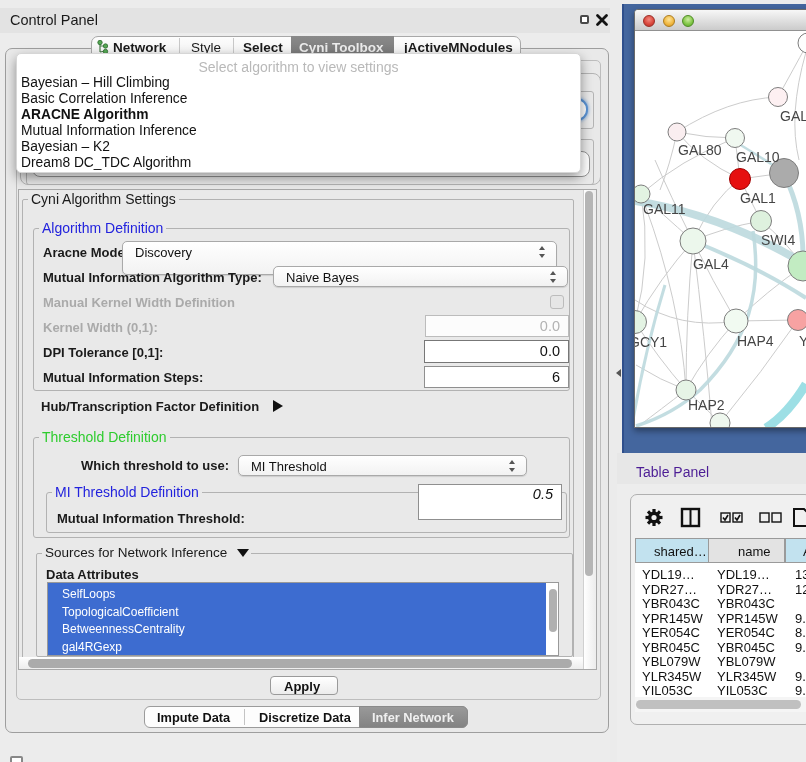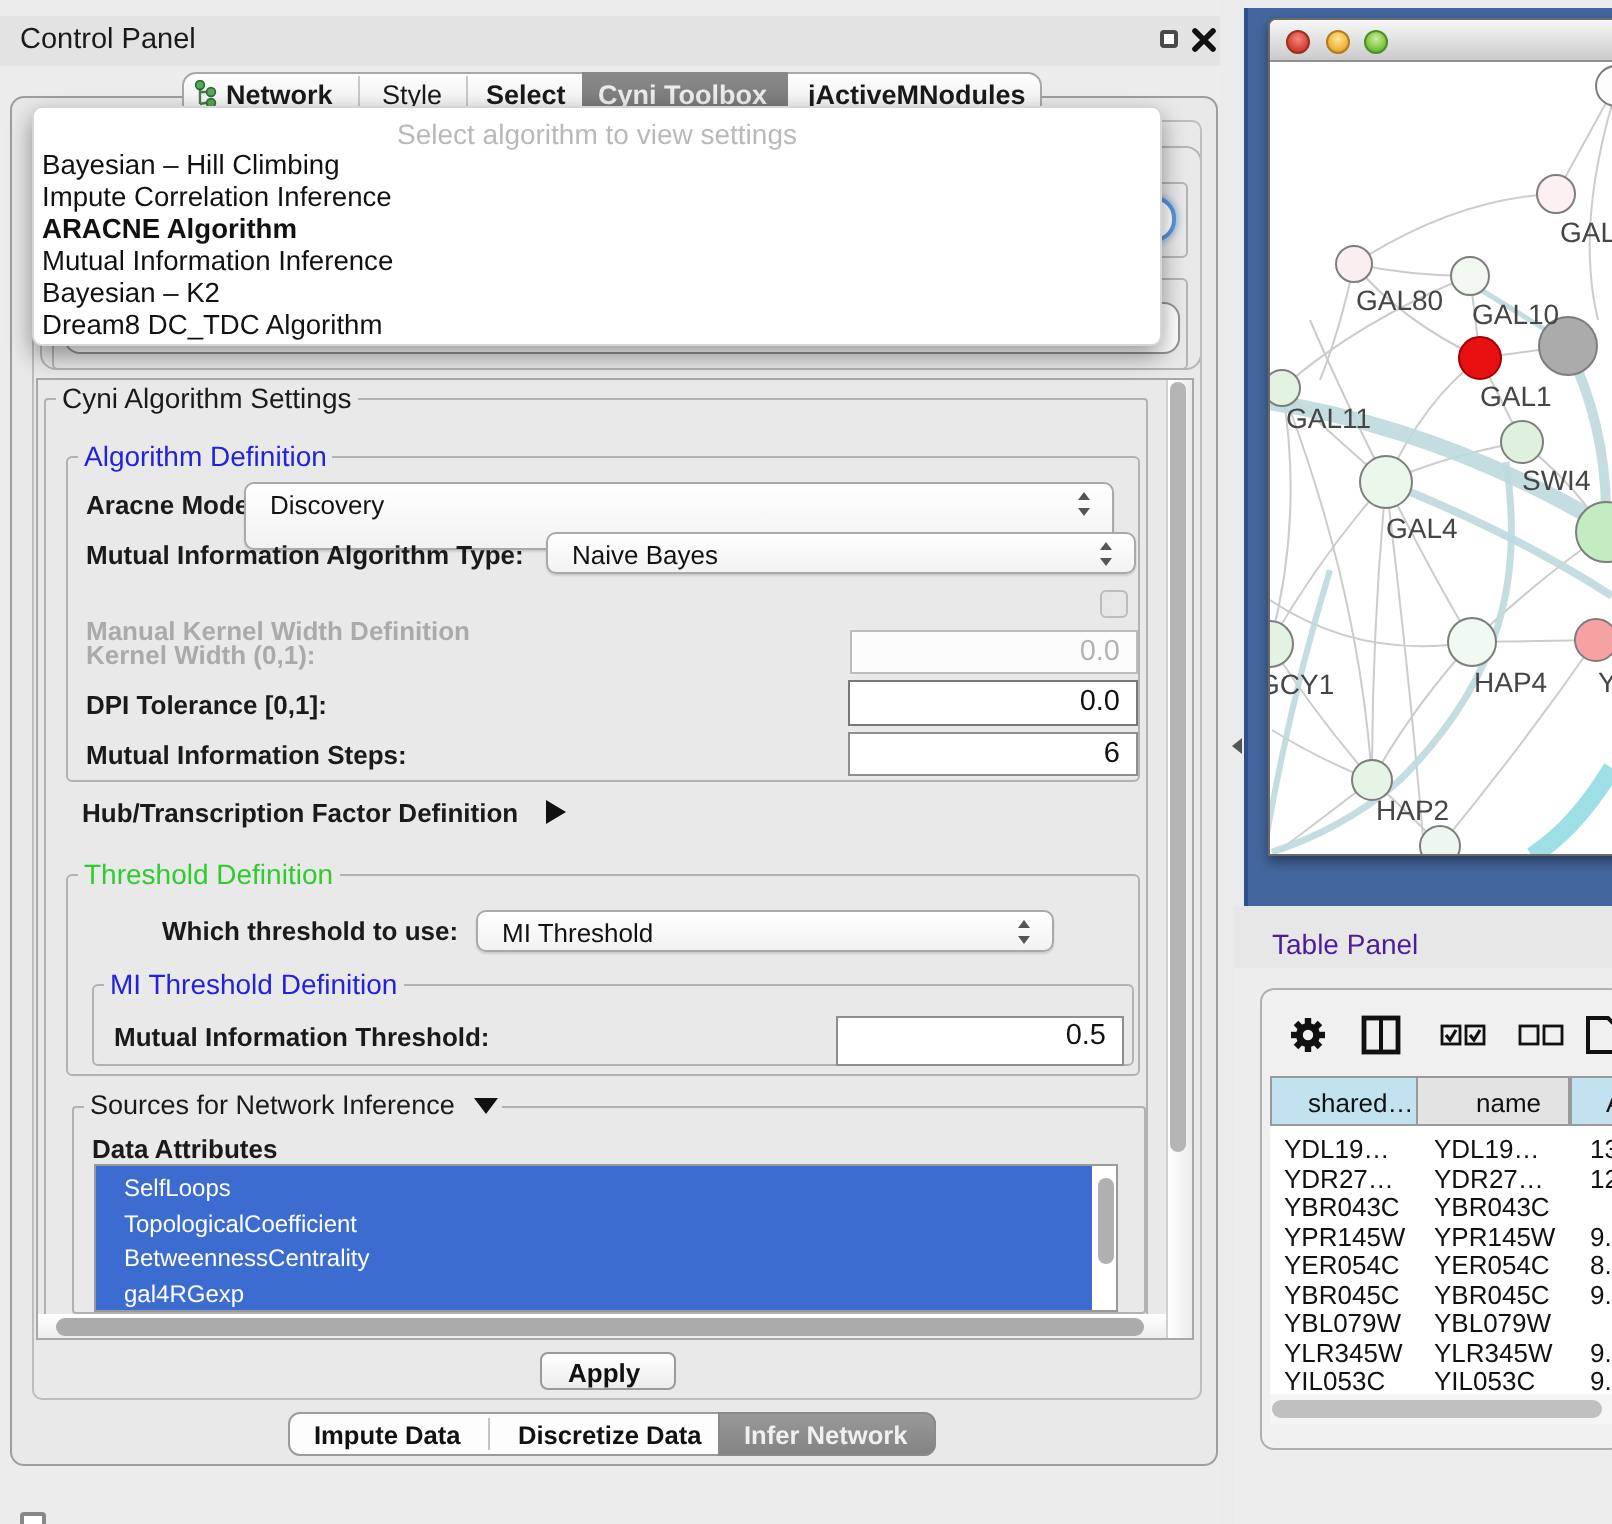--- a/index.html
+++ b/index.html
@@ -83,21 +83,21 @@
 
 <div class="blbl" style="left:43px;top:270px;">Mutual Information Algorithm Type:</div>
 <div class="combo" style="left:273px;top:266px;width:295px;height:21px;">
   <div class="ctext">Naive Bayes</div>
   <div class="arrows" style="right:10px;top:3.5px;">
       <div class="up"></div>
       <div class="dn"></div>
     </div>
 </div>
 
-<div class="glbl" style="left:43px;top:295px;margin-top:13px;">Manual Kernel Width Definition</div>
+<div class="glbl" style="left:43px;top:295px;">Manual Kernel Width Definition</div>
 <div class="abs" style="left:550px;top:295px;width:14px;height:14px;background:#e6e6e6;border:1px solid #bcbcbc;border-radius:3px;"></div>
 
 <div class="glbl" style="left:43px;top:320px;">Kernel Width (0,1):</div>
 <div class="field" style="left:425px;top:315px;width:144px;height:22px;color:#b3b3b3;background:#fcfcfc;border-color:#bcbcbc;line-height:20px;">0.0</div>
 
 <div class="blbl" style="left:43px;top:345px;">DPI Tolerance [0,1]:</div>
 <div class="field" style="left:424px;top:340px;width:145px;height:23px;border-color:#777;line-height:21px;">0.0</div>
 
 <div class="blbl" style="left:43px;top:370px;">Mutual Information Steps:</div>
 <div class="field" style="left:424px;top:366px;width:145px;height:22px;line-height:20px;">6</div>
@@ -113,21 +113,21 @@
   <div class="ctext">MI Threshold</div>
   <div class="arrows" style="right:10px;top:3.5px;">
       <div class="up"></div>
       <div class="dn"></div>
     </div>
 </div>
 
 <div class="gbox" style="left:46px;top:492px;width:521px;height:41px;"></div>
 <div class="gtitle" style="left:52px;top:484px;color:#2222dd;">MI Threshold Definition</div>
 <div class="blbl" style="left:57px;top:511px;">Mutual Information Threshold:</div>
-<div class="field" style="left:418px;top:508px;width:144px;height:25px;">0.5</div>
+<div class="field" style="left:418px;top:484px;width:144px;height:36px;font-style:italic;">0.5</div>
 
 <div class="gbox" style="left:36px;top:553px;width:537px;height:104px;border-radius:2px;"></div>
 <div class="gtitle" style="left:42px;top:545px;color:#1a1a1a;padding-right:24px;font-size:13.5px;">Sources for Network Inference</div>
 <div class="abs" style="left:237px;top:549px;width:0;height:0;border-left:6.5px solid transparent;border-right:6.5px solid transparent;border-top:8px solid #111;"></div>
 <div class="blbl" style="left:46px;top:567px;">Data Attributes</div>
 
 <div class="abs" style="left:47px;top:582px;width:512px;height:74px;background:#fff;border:1px solid #999;"></div>
 <div class="abs" style="left:48px;top:583px;width:498px;height:72px;background:#3d6cd0;"></div>
 <div class="abs" style="left:62px;top:587px;font-size:12px;color:#fff;">SelfLoops</div>
 <div class="abs" style="left:62px;top:604.5px;font-size:12px;color:#fff;">TopologicalCoefficient</div>
@@ -148,21 +148,21 @@
 <div class="abs" style="left:359px;top:706px;width:109px;height:22px;background:linear-gradient(#999999,#838383);border:1px solid #8a8a8a;border-radius:0 6px 6px 0;"></div>
 <div class="abs" style="left:157px;top:710px;font-size:12.8px;font-weight:bold;color:#111;">Impute Data</div>
 <div class="abs" style="left:259px;top:710px;font-size:12.8px;font-weight:bold;color:#111;">Discretize Data</div>
 <div class="abs" style="left:372px;top:710px;font-size:12.8px;font-weight:bold;color:#f0f0f0;">Infer Network</div>
 
 <div class="abs" style="left:10px;top:756px;width:13px;height:12px;background:#fff;border:2px solid #888;border-radius:2px;"></div>
 
 <div class="abs" style="left:16px;top:53px;width:565px;height:120px;background:#ffffff;border:1px solid #d6d6d6;border-radius:5px;box-shadow:0 5px 12px rgba(0,0,0,0.4);"></div>
 <div class="abs" style="left:16px;top:59px;width:565px;text-align:center;font-size:14px;color:#b9b9b9;">Select algorithm to view settings</div>
 <div class="abs" style="left:21px;top:74.5px;font-size:13.8px;color:#111;">Bayesian – Hill Climbing</div>
-<div class="abs" style="left:21px;top:90.5px;font-size:13.8px;color:#111;">Impute Correlation Inference</div>
+<div class="abs" style="left:21px;top:90.5px;font-size:13.8px;color:#111;">Basic Correlation Inference</div>
 <div class="abs" style="left:21px;top:106.5px;font-size:13.8px;font-weight:bold;color:#111;">ARACNE Algorithm</div>
 <div class="abs" style="left:21px;top:122.5px;font-size:13.8px;color:#111;">Mutual Information Inference</div>
 <div class="abs" style="left:21px;top:138.5px;font-size:13.8px;color:#111;">Bayesian – K2</div>
 <div class="abs" style="left:21px;top:154.5px;font-size:13.8px;color:#111;text-align:center;">Dream8 DC_TDC Algorithm</div>
 
 <div class="abs" style="left:610px;top:0;width:12px;height:762px;background:#ebebeb;"></div>
 <div class="abs" style="left:616px;top:369px;width:0;height:0;border-top:4px solid transparent;border-bottom:4px solid transparent;border-right:5px solid #555;"></div>
 <div class="abs" style="left:622px;top:4px;width:184px;height:449px;background:#44669e;border-left:2px solid #2f4f8c;"></div>
 
 <div class="abs" style="left:634px;top:9px;width:180px;height:419px;background:#fff;border:1px solid #6a6a6a;border-radius:4px 4px 0 0;box-shadow:0 3px 6px rgba(0,0,0,0.4);"></div>

